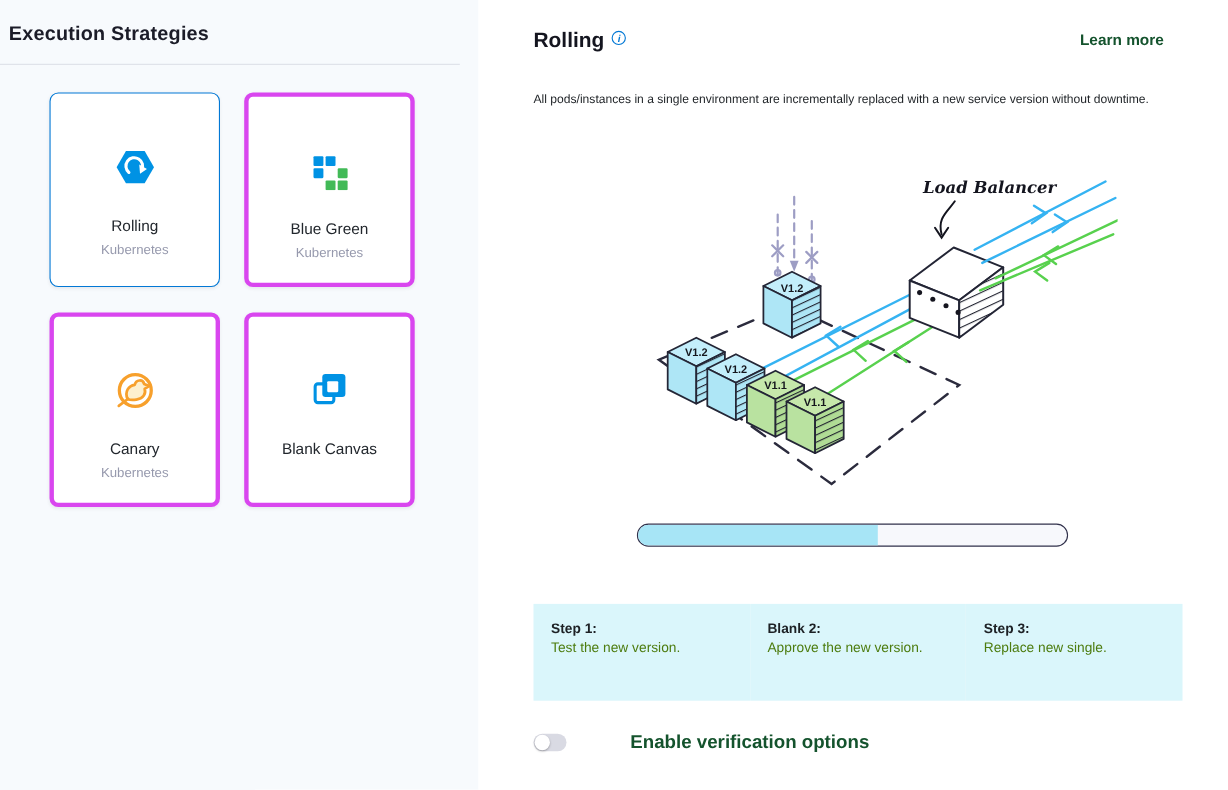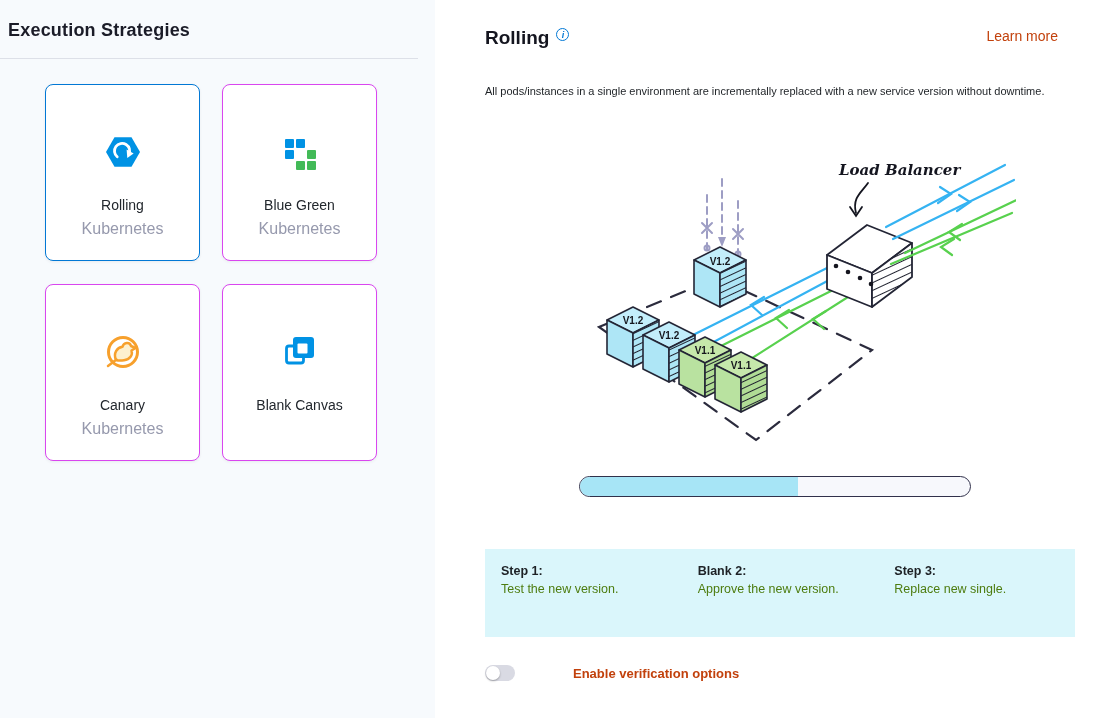--- a/index.html
+++ b/index.html
@@ -28,47 +28,47 @@
   }
   .cards {
     display:grid;
     grid-template-columns:155px 155px;
     gap:23px 22px;
     margin:25px 0 0 45px;
   }
   .card {
     height:177px;
     background:#fff;
-    border:1px solid #d946ef;
+    border:4px solid #d946ef;
     border-radius:8px;
     box-shadow:0 1px 3px rgba(40,41,61,.07);
     display:flex; flex-direction:column; align-items:center;
     padding-top:46px;
     cursor:pointer;
   }
   .card.selected { border:1px solid #0278d5; }
   .card-icon { height:42px; display:flex; align-items:center; justify-content:center; }
   .card-title { margin-top:24px; font-size:14px; color:#22272d; }
-  .card-sub { margin-top:7px; font-size:16px; color:#9699ad; }
+  .card-sub { margin-top:7px; font-size:12px; color:#9699ad; }
 
   
   .right-panel { flex:1; background:#fff; padding:26px 41px 0 50px; }
   .title-row { display:flex; align-items:flex-start; }
   .panel-title { font-size:19px; font-weight:bold; color:#14151f; line-height:23px; }
   .info-icon {
     margin:2px 0 0 7px;
     width:13px; height:13px;
     border:1.3px solid #0278d5; border-radius:50%;
     color:#0278d5; font-size:9px; font-weight:bold; font-style:italic;
     display:flex; align-items:center; justify-content:center;
     cursor:pointer;
   }
   .learn-more {
     margin-left:auto; margin-right:17px;
-    color:#c2410c; font-size:14px; font-weight:normal;
+    color:#14532d; font-size:14px; font-weight:bold;
     text-decoration:none; cursor:pointer; line-height:20px;
   }
   .desc { margin-top:30px; width:578px; font-size:11px; line-height:24px; color:#1d2125; }
 
   .illustration { margin:34px 0 0 86px; width:445px; height:330px; }
 
   .progress-track {
     margin:9px 0 0 94px;
     width:392px; height:21px;
     border:1.6px solid #31314b; border-radius:11px;
@@ -84,21 +84,21 @@
   .toggle-row { display:flex; align-items:center; margin-top:28px; }
   .toggle {
     width:30px; height:16px; border-radius:9px;
     background:#d9dae3; position:relative; cursor:pointer;
   }
   .toggle-knob {
     position:absolute; left:1px; top:1px;
     width:14px; height:14px; border-radius:50%;
     background:#fff; box-shadow:0 1px 2px rgba(0,0,0,.3);
   }
-  .toggle-label { margin-left:12px; font-size:13px; font-weight:bold; color:#c2410c;padding-left:46px; }
+  .toggle-label { margin-left:12px; font-size:17px; font-weight:bold; color:#14532d;padding-left:46px; }
 
   .hand-text { font-family:"DejaVu Serif", serif; font-style:italic; font-weight:600; }
 </style>
 </head>
 <body>
 
 <div class="app">
 
   <aside class="left-panel">
     <h1 class="left-title">Execution Strategies</h1>

